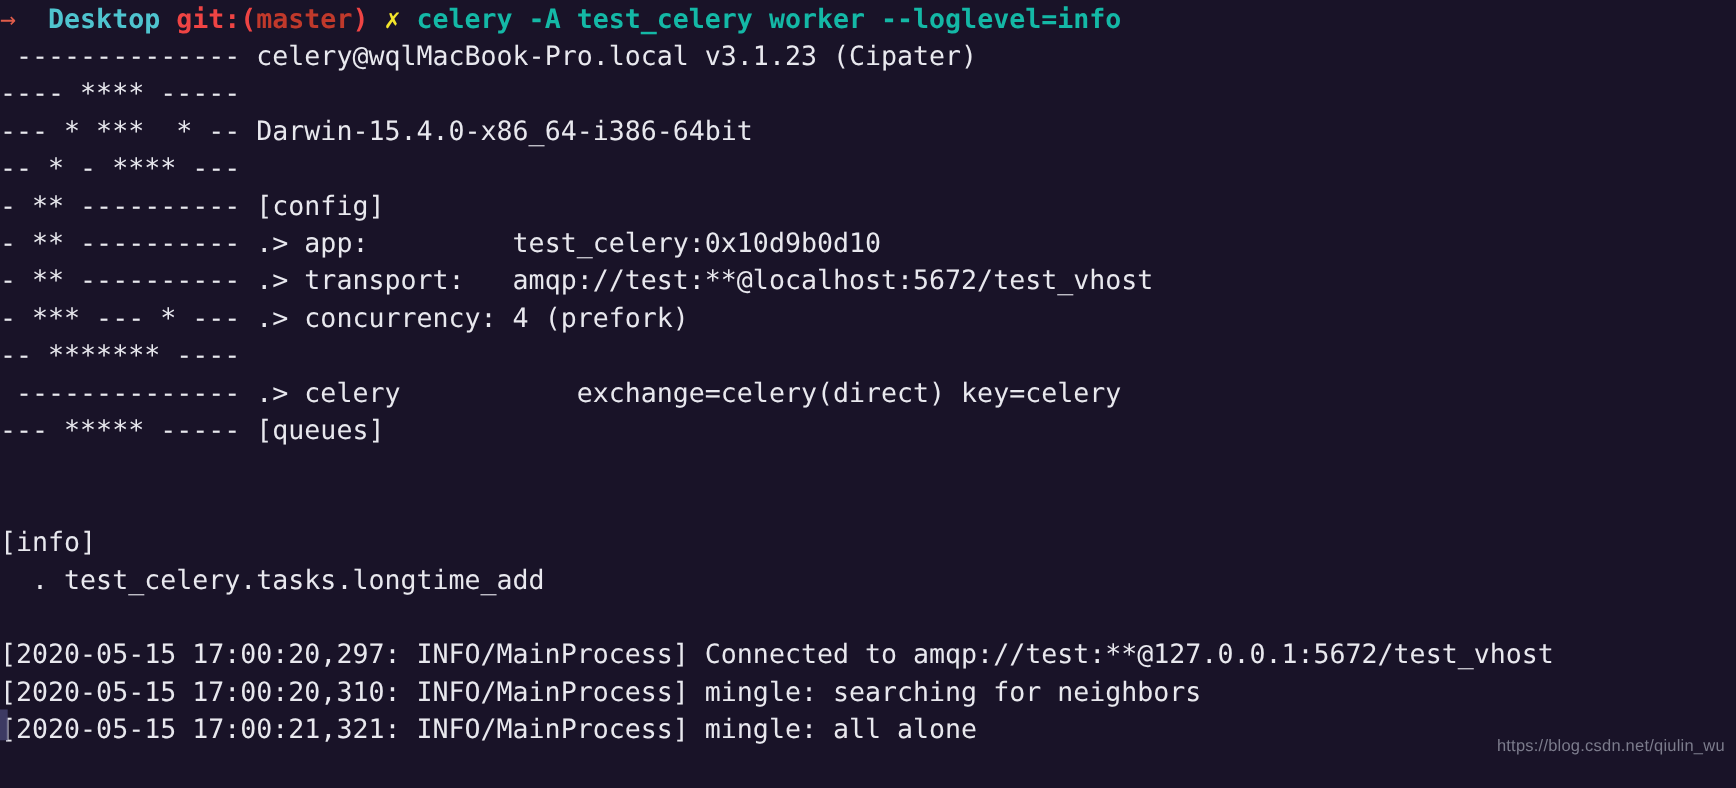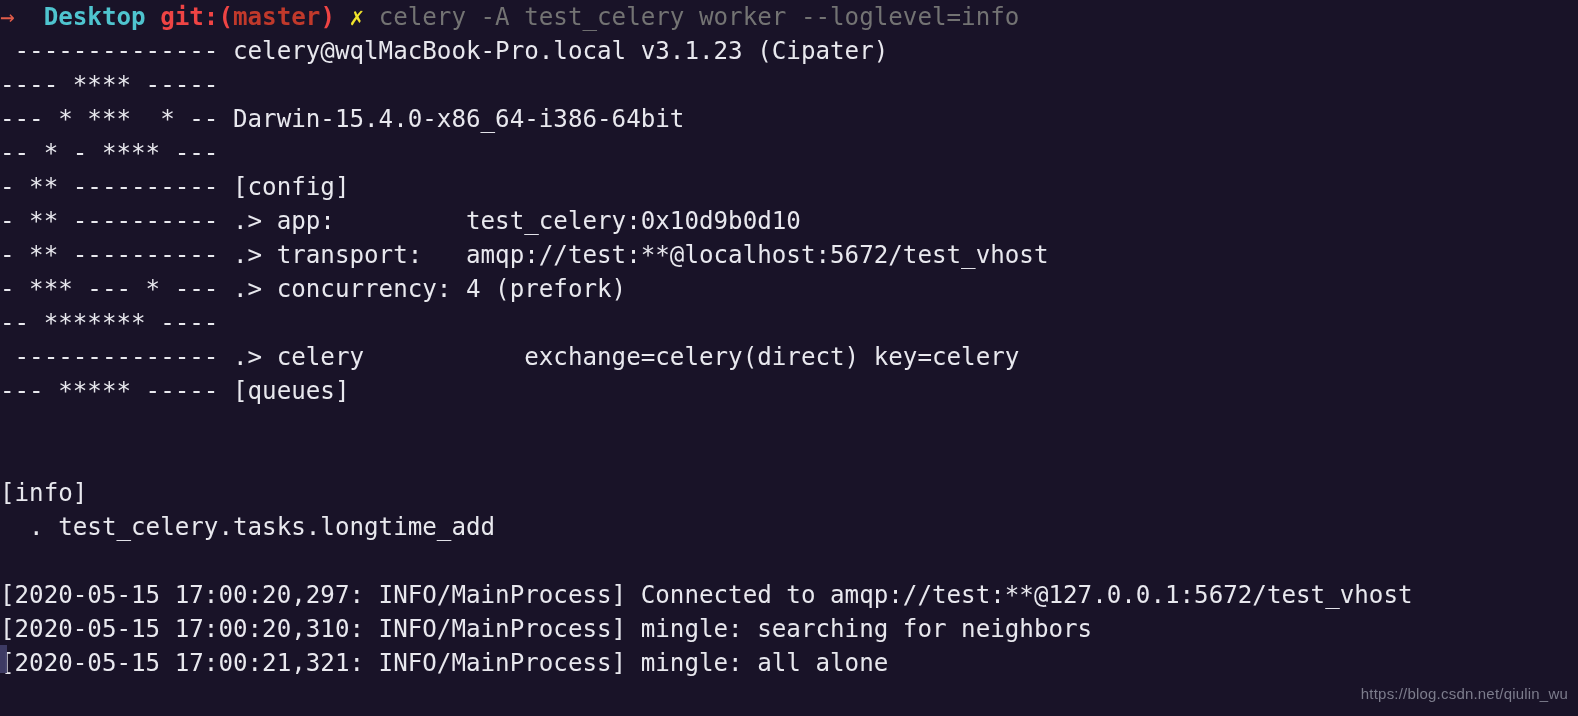--- a/index.html
+++ b/index.html
@@ -35,37 +35,37 @@
     height: 34px;
     line-height: 34px;
     display: block;
   }
   
   .c-arrow  { color: #e05c4a; }
   .c-dir    { color: #4fc4cf; font-weight: bold; }
   .c-git    { color: #ef4444; font-weight: bold; }
   .c-branch { color: #c0392b; font-weight: bold; }
   .c-x      { color: #f2e42b; font-weight: bold; }
-  .c-cmd    { color: #737373; }
+  .c-cmd    { color: #14b8a6; font-weight: bold; }
 
   
   #cursor-artifact {
     position: absolute;
     left: 0px;
     top: 645px;
     width: 7px;
     height: 28px;
     background: #3f3c66;
     opacity: 0.95;
   }
 
   #watermark {
     position: absolute;
     right: 10px;
-    bottom: 5px;
+    bottom: 20px;
     font-family: "Liberation Sans", sans-serif;
     font-size: 15px;
     color: #7c7c8c;
     letter-spacing: 0.2px;
     white-space: nowrap;
     margin-left: 41px;
   }
 </style>
 </head>
 <body>

